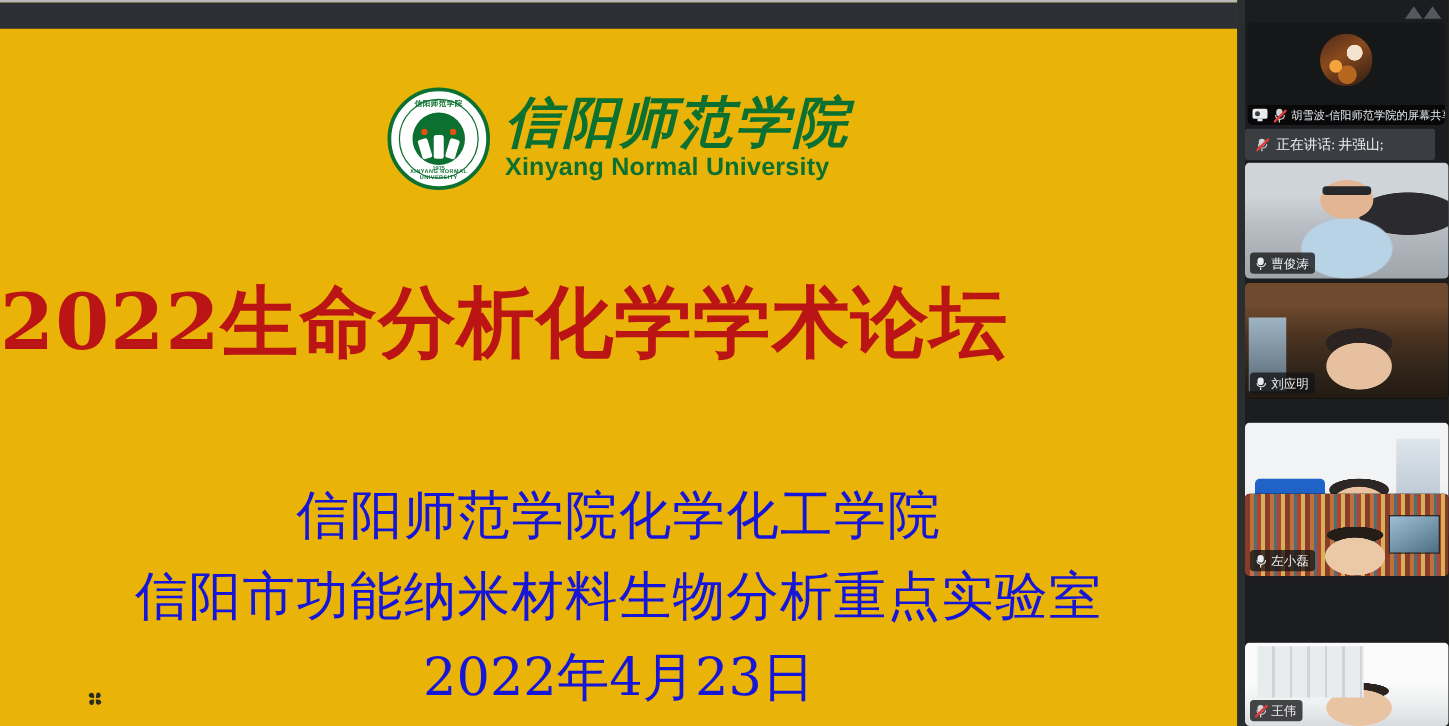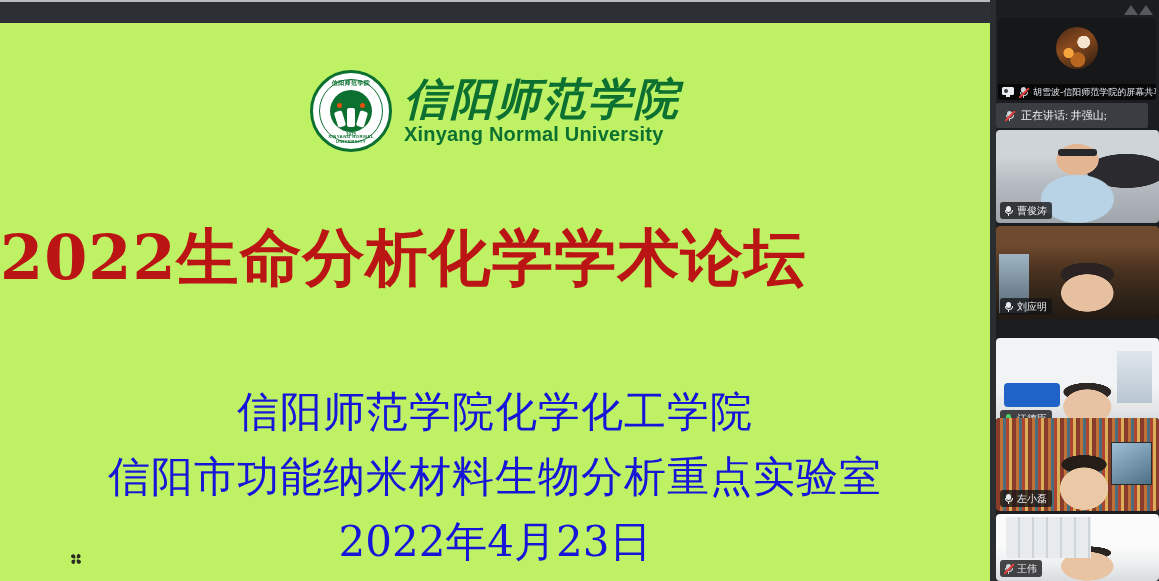--- a/index.html
+++ b/index.html
@@ -7,21 +7,21 @@
     width:1159px; height:581px;
     overflow:hidden;
     background:#1e2023;
     font-family:"Liberation Sans", sans-serif;
   }
   #app { position:relative; width:1159px; height:581px; }
 
   
   #share-region {
     position:absolute; left:0; top:0; width:990px; height:581px;
-    background:#bef264;
+    background:#eab308;
   }
   #topbar {
     position:absolute; left:0; top:2px; width:990px; height:21px;
     background:#2c3034;
   }
   #topbar-edge {
     position:absolute; left:0; top:0; width:990px; height:2px;
     background:#b9babb;
   }
   #slide {
@@ -405,21 +405,21 @@
       <div class="namebar">
         <span class="mic green">
           <span class="cap"></span>
             <span class="arc"></span>
             <span class="stem"></span>
         </span>
         <span class="nm">江德臣</span>
       </div>
     </div>
 
-    <div class="tile rounded" style="top:418px;height:93px">
+    <div class="tile rounded" style="top:395px;height:66px">
       <div class="tile-media p4"></div>
       <div class="namebar">
         <span class="mic">
           <span class="cap"></span>
             <span class="arc"></span>
             <span class="stem"></span>
         </span>
         <span class="nm">左小磊</span>
       </div>
     </div>

